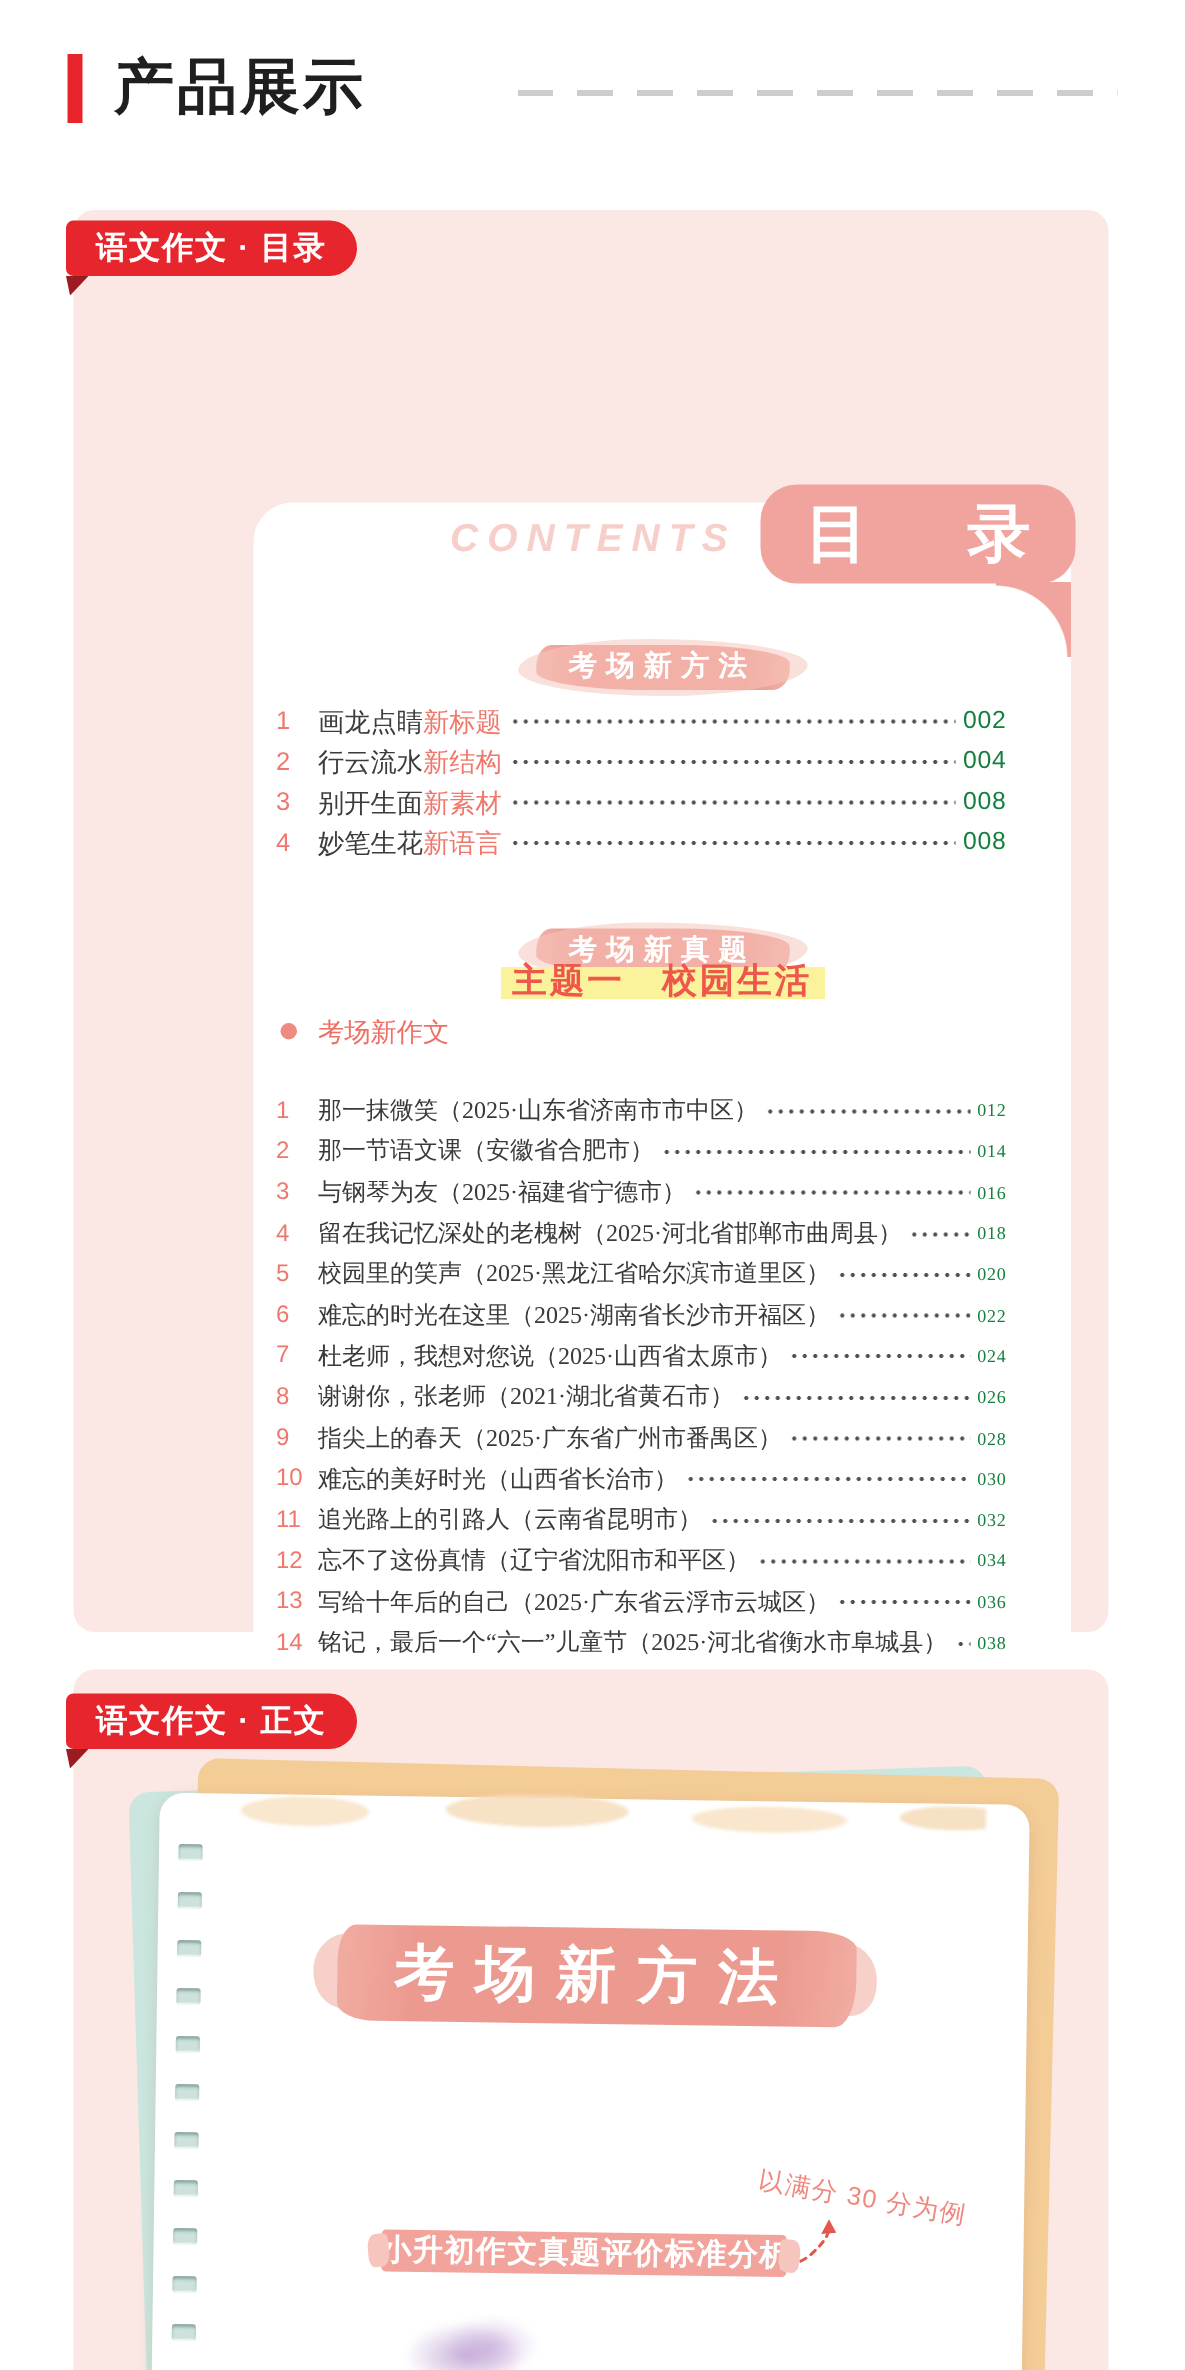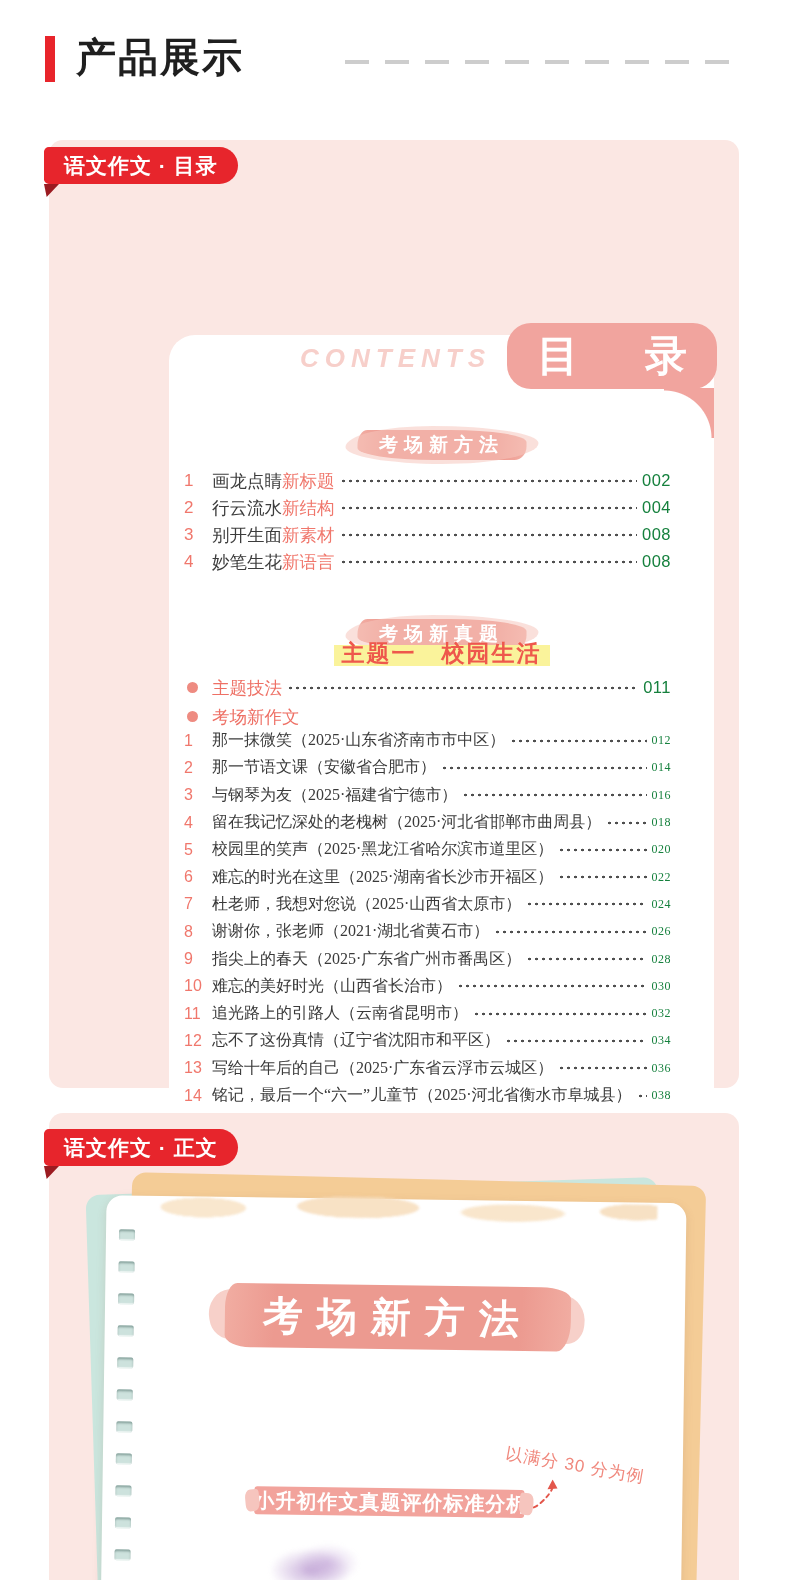--- a/index.html
+++ b/index.html
@@ -172,26 +172,20 @@
 
       <div class="brush b2">考场新真题</div>
 
       <div class="theme-title">
         <span>主题一　校园生活</span>
       </div>
 
       <div class="bullet-list">
         <div class="brow">
           <span class="bdot"></span>
-          <span class="blabel">主题技法</span>
-          <span class="leader"></span>
-          <span class="pg">011</span>
-        </div>
-        <div class="brow">
-          <span class="bdot"></span>
           <span class="blabel">考场新作文</span>
         </div>
       </div>
 
       <div class="essay-list">
         <div class="erow">
             <span class="num">1</span>
             <span>那一抹微笑（2025·山东省济南市市中区）</span>
             <span class="leader"></span>
             <span class="pg">012</span>

